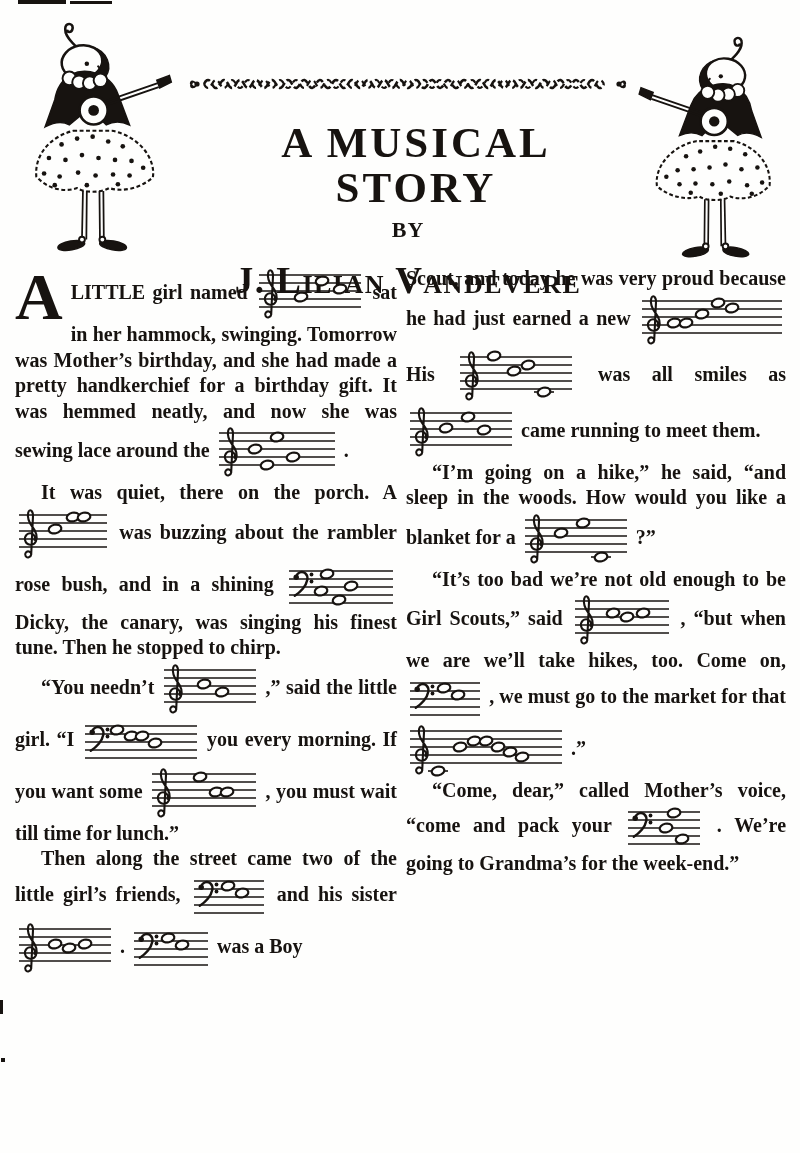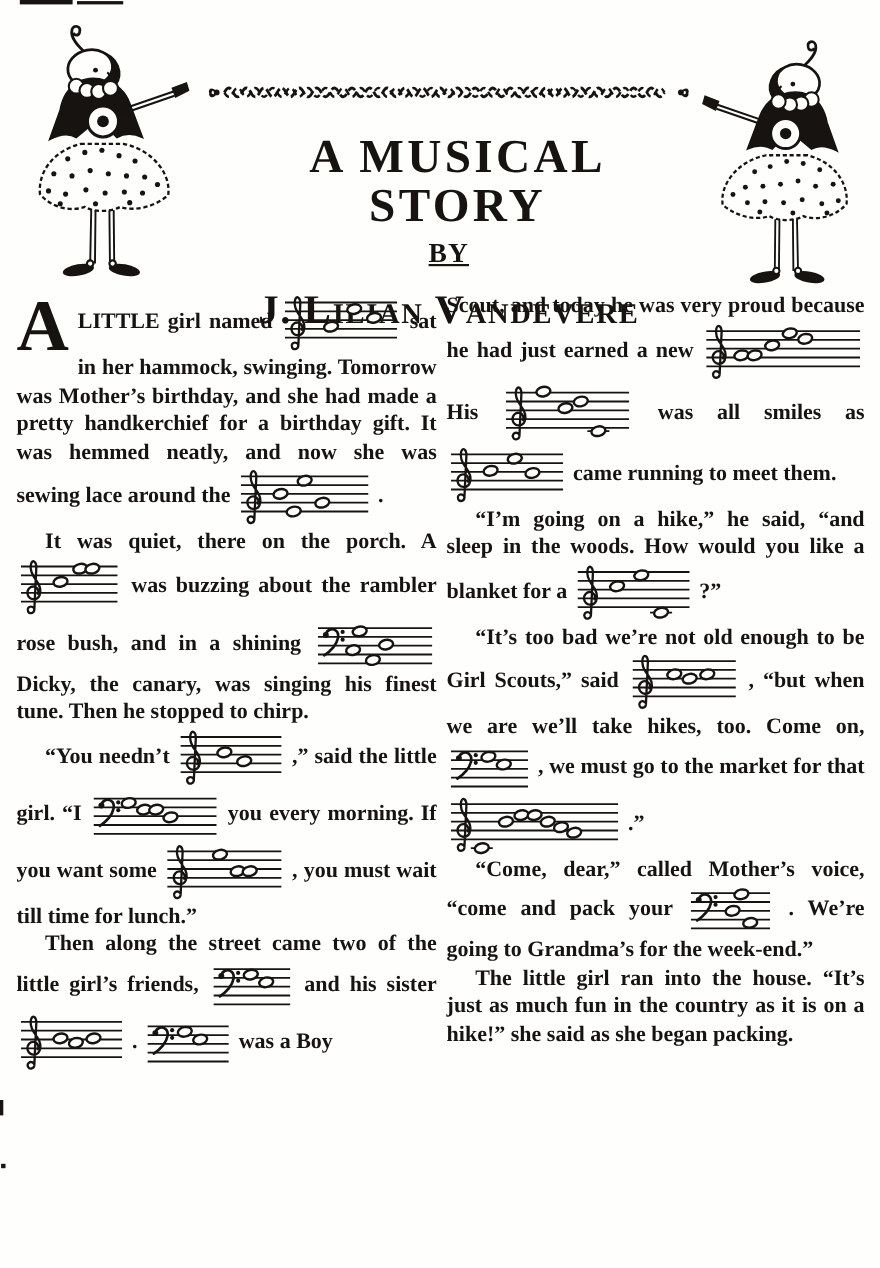--- a/index.html
+++ b/index.html
@@ -10,21 +10,21 @@
   
   .clown{position:absolute;}
   .clown svg{display:block;width:100%;height:100%;}
   .clown.mirrored svg{transform:scaleX(-1);}
   
   .head-center{position:absolute;left:186px;top:74px;width:444px;text-align:center;}
   .rule-wrap{height:22px;}
   .rule-wrap svg{display:block;margin:0 auto;}
   .title{margin:24px 0 0 16px;font-size:43px;line-height:1.05;font-weight:700;letter-spacing:3px;
          font-family:"Liberation Serif",serif;}
-  .bylabel{margin-top:7px;font-size:25px;font-weight:700;letter-spacing:1px;text-decoration:underline;}
+  .bylabel{margin-top:7px;font-size:22px;font-weight:700;letter-spacing:1px;}
   .author{margin-top:16px;font-size:37px;font-weight:700;letter-spacing:1.5px;font-variant:small-caps;}
   
   .col{position:absolute;top:266px;width:382px;text-align:justify;
        font-size:20px;line-height:25.5px;font-weight:600;}
   .col-left{left:15px;}
   .col-right{left:406px;width:380px;}
   .para{margin:0;}
   .para.indent{text-indent:1.3em;}
   .dropcap{float:left;font-size:66px;line-height:52px;font-weight:700;margin:5px 8px 0 0;}
   .staff{display:inline-block;vertical-align:middle;margin:0 4px;}
@@ -333,16 +333,15 @@
             <line x1="0" y1="33" x2="72" y2="33" stroke="#171310" stroke-width="1.6"></line>
             <line x1="0" y1="41" x2="72" y2="41" stroke="#171310" stroke-width="1.6"></line>
             <path d="M 7.2 15.5 C 7.5 10.5 13 8.5 16.5 11.5 C 20 14.5 18.5 21 14 26.5 C 11.5 29.5 8.5 32 5.8 33.8" fill="none" stroke="#171310" stroke-width="2.4" stroke-linecap="round"></path>
             <circle cx="7.2" cy="15.2" r="2.7" fill="#171310"></circle>
             <circle cx="22.5" cy="12.5" r="1.9" fill="#171310"></circle>
             <circle cx="22.5" cy="19.5" r="1.9" fill="#171310"></circle>
             <ellipse cx="46" cy="10" rx="6.4" ry="4.3" fill="#fefefd" stroke="#171310" stroke-width="2.2" transform="rotate(-12 46 10)"></ellipse>
             <ellipse cx="38" cy="25" rx="6.4" ry="4.3" fill="#fefefd" stroke="#171310" stroke-width="2.2" transform="rotate(-12 38 25)"></ellipse>
             <ellipse cx="54" cy="36" rx="6.4" ry="4.3" fill="#fefefd" stroke="#171310" stroke-width="2.2" transform="rotate(-12 54 36)"></ellipse>
           </svg></span> . We’re going to Grandma’s for the week-end.”</p>
-      <p class="para indent">The little girl ran into the house. “It’s just as much fun in the country as it is on a hike!” she said as she began packing.</p>
     </div>
 
 </div>
 
 </body></html>

